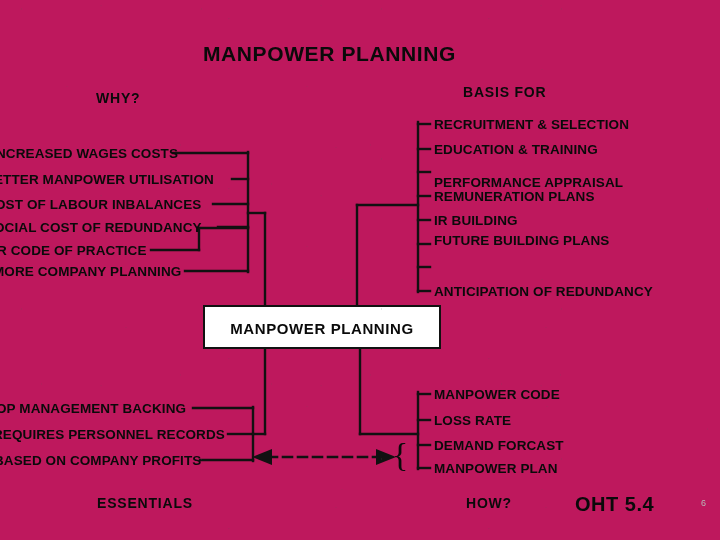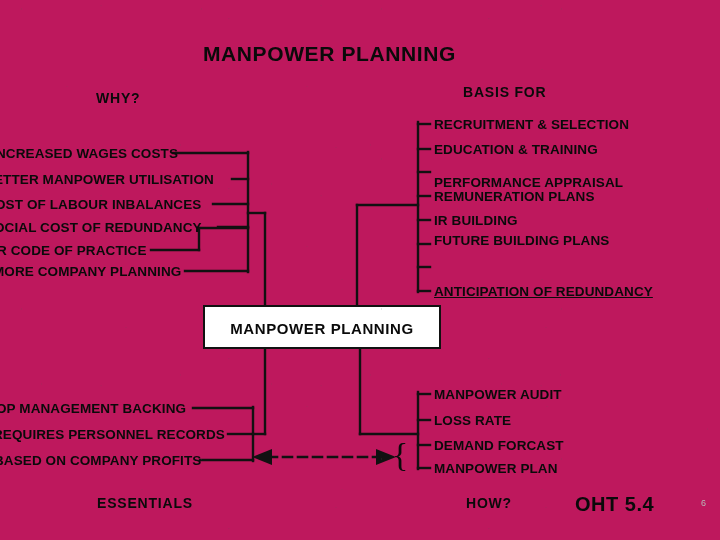--- a/index.html
+++ b/index.html
@@ -195,27 +195,27 @@
   <div class="txt item item-left" style="left:-6px; top:220px;">OCIAL COST OF REDUNDANCY</div>
   <div class="txt item item-left" style="left:-3px; top:243px;">R CODE OF PRACTICE</div>
   <div class="txt item item-left" style="left:-7px; top:264px;">MORE COMPANY PLANNING</div>
 
   <div class="txt item item-right" style="left:434px; top:117px;">RECRUITMENT &amp; SELECTION</div>
   <div class="txt item item-right" style="left:434px; top:142px;">EDUCATION &amp; TRAINING</div>
   <div class="txt item item-right" style="left:434px; top:175px;">PERFORMANCE APPRAISAL</div>
   <div class="txt item item-right" style="left:434px; top:189px;">REMUNERATION PLANS</div>
   <div class="txt item item-right" style="left:434px; top:213px;">IR BUILDING</div>
   <div class="txt item item-right" style="left:434px; top:233px;">FUTURE BUILDING PLANS</div>
-  <div class="txt item item-right" style="left:434px; top:284px;text-decoration:underline;">ANTICIPATION OF REDUNDANCY</div>
+  <div class="txt item item-right" style="left:434px; top:284px;">ANTICIPATION OF REDUNDANCY</div>
 
   <div class="txt item item-left" style="left:-4px; top:401px;">OP MANAGEMENT BACKING</div>
   <div class="txt item item-left" style="left:-7px; top:427px;">REQUIRES PERSONNEL RECORDS</div>
   <div class="txt item item-left" style="left:-6px; top:453px;">BASED ON COMPANY PROFITS</div>
 
-  <div class="txt item item-right" style="left:434px; top:387px;">MANPOWER AUDIT</div>
+  <div class="txt item item-right" style="left:434px; top:387px;">MANPOWER CODE</div>
   <div class="txt item item-right" style="left:434px; top:413px;">LOSS RATE</div>
   <div class="txt item item-right" style="left:434px; top:438px;">DEMAND FORCAST</div>
   <div class="txt item item-right" style="left:434px; top:461px;">MANPOWER PLAN</div>
 
   <div class="brace" id="how-brace">{</div>
 
   <div id="center-box">
     <div id="center-box-label">MANPOWER PLANNING</div>
   </div>
 

